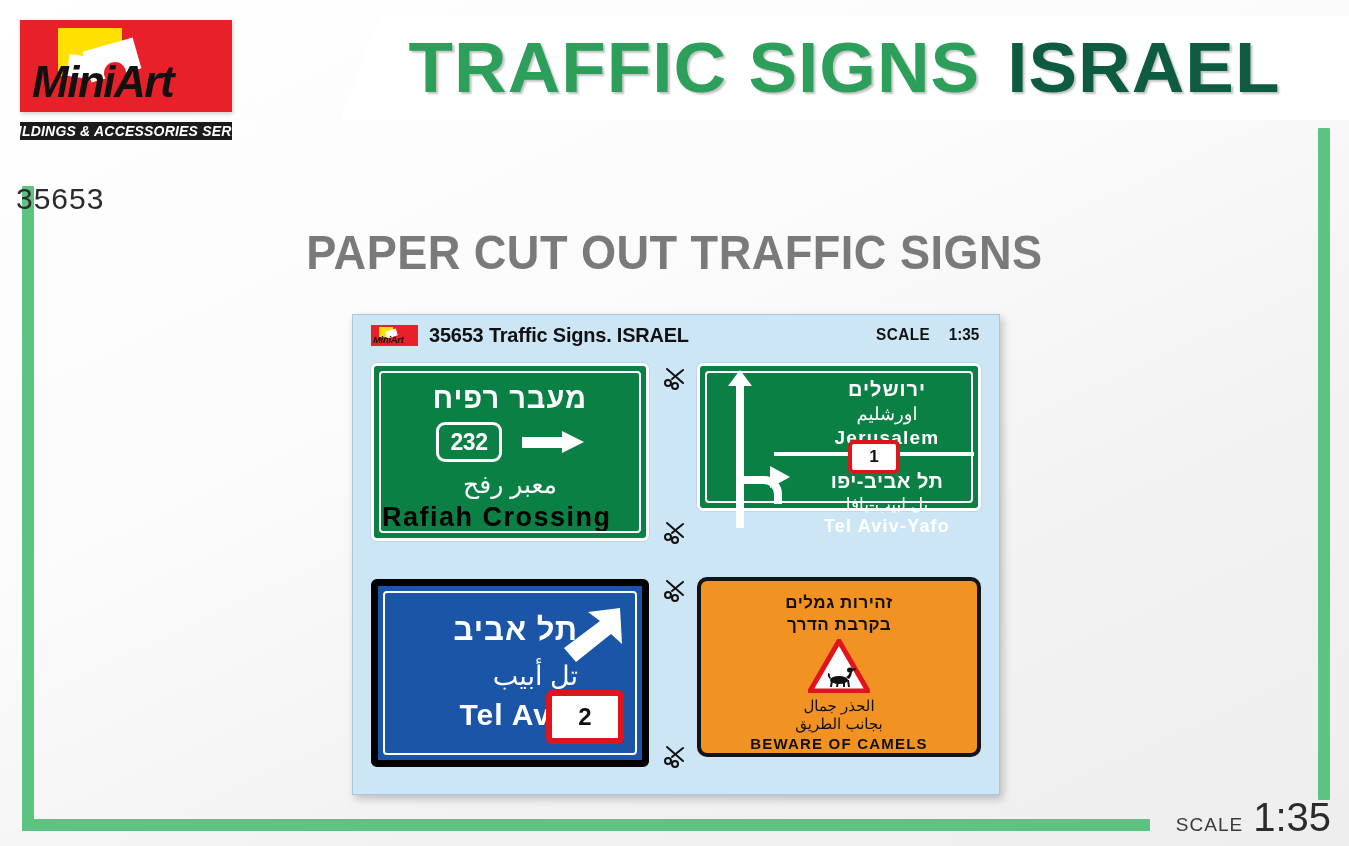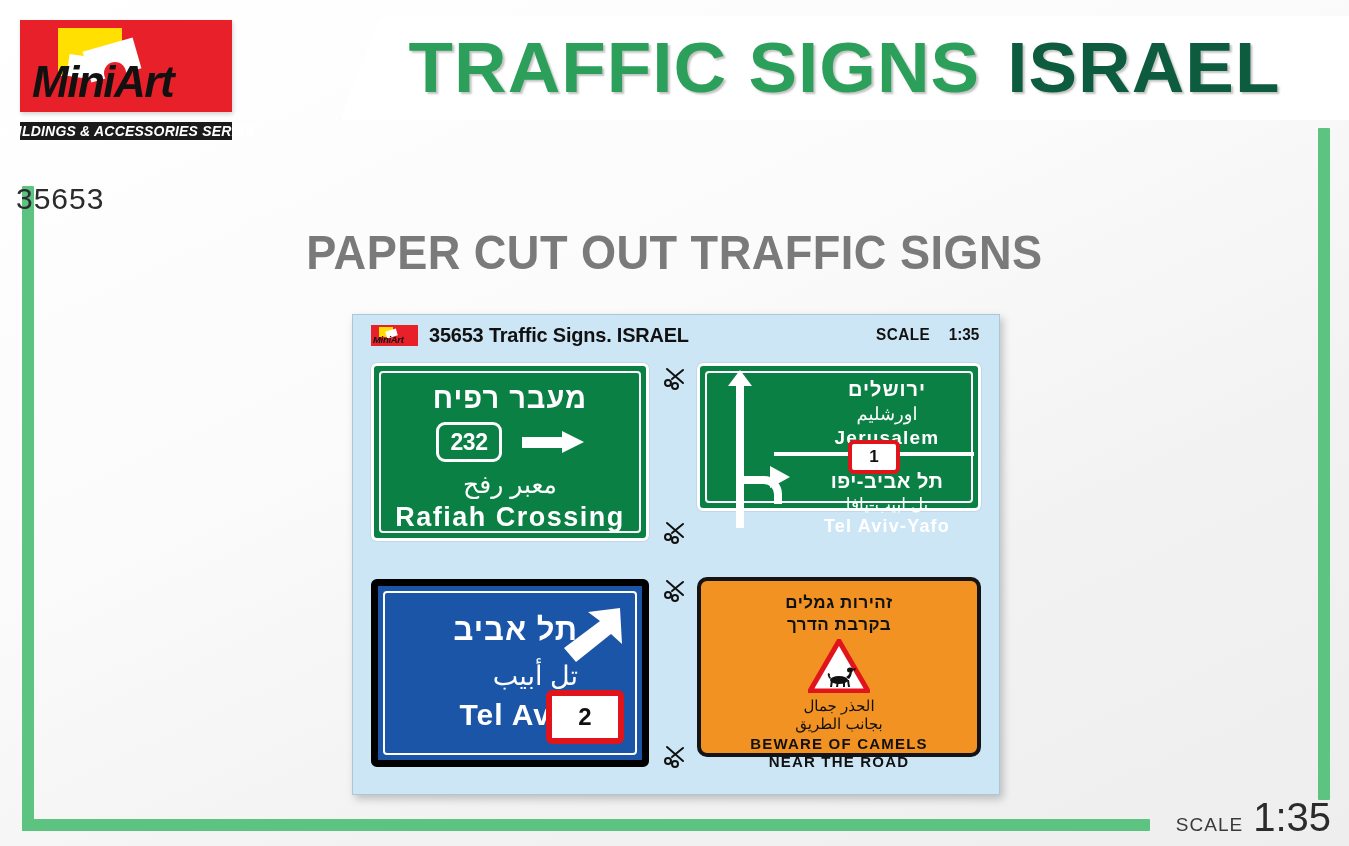--- a/index.html
+++ b/index.html
@@ -135,21 +135,21 @@
   .rf-mid{position:absolute;left:0;top:56px;width:100%;display:flex;align-items:center;justify-content:center;gap:20px;}
   .shield-w{
     width:60px;height:34px;border:3px solid #ffffff;border-radius:9px;
     display:flex;align-items:center;justify-content:center;
     color:#ffffff;font-weight:bold;font-size:23px;letter-spacing:-.5px;
   }
   .arrow-r{position:relative;width:62px;height:22px;}
   .arrow-r .shaft{position:absolute;left:0;top:6px;width:42px;height:11px;background:#fff;}
   .arrow-r .head{position:absolute;right:0;top:0;width:0;height:0;border-top:11px solid transparent;border-bottom:11px solid transparent;border-left:22px solid #fff;}
   .rf-ar{position:absolute;left:0;top:104px;width:100%;text-align:center;color:#fff;font-size:25px;direction:rtl;}
-  .rf-en{position:absolute;left:0;top:136px;width:100%;text-align:center;color:#ffffff;font-size:27px;font-weight:bold;letter-spacing:1.5px;}
+  .rf-en{position:absolute;left:8px;top:136px;width:100%;color:#000000;font-size:27px;font-weight:bold;letter-spacing:1.5px;}
 
   
   .jr-col{position:absolute;left:96px;top:8px;width:182px;}
   .jr-he{text-align:center;color:#fff;font-size:20px;font-weight:bold;direction:rtl;letter-spacing:1px;margin-top:4px;}
   .jr-ar{text-align:center;color:#fff;font-size:18px;direction:rtl;margin-top:2px;}
   .jr-en{text-align:center;color:#fff;font-size:19px;font-weight:bold;letter-spacing:1.2px;margin-top:2px;}
   .jr-divider{position:absolute;left:74px;top:86px;width:200px;height:4px;background:#ffffff;}
   .shield-red{
     position:absolute;left:148px;top:74px;width:44px;height:26px;background:#ffffff;
     border:4px solid #E1141C;border-radius:6px;
@@ -302,21 +302,20 @@
           <path d="M38 38 q4 -2 4 -7 l2 0 q0 6 -3 9 Z"></path>
           <ellipse cx="42" cy="31" rx="3" ry="2.5"></ellipse>
           <path d="M44 30 L48 29 L47 32 Z"></path>
           <path d="M22 40 q-3 -3 -2 -6 l2 1 q-1 2 1 4 Z"></path>
         </g>
       </svg>
     </div>
     <div class="cm-ar">الحذر جمال</div>
     <div class="cm-ar2">بجانب الطريق</div>
     <div class="cm-en">BEWARE OF CAMELS</div>
-    <div class="cm-en2">NEAR THE ROAD</div>
   </div>
 
   <div class="sciss" id="sciss-1">
     <svg width="26" height="26" viewBox="0 0 26 26">
       <g stroke="#111" stroke-width="2" fill="none" stroke-linecap="round">
         <line x1="4" y1="4" x2="20" y2="18"></line>
         <line x1="20" y1="5" x2="9" y2="14"></line>
         <circle cx="5" cy="18" r="3"></circle>
         <circle cx="12" cy="21" r="3"></circle>
       </g>

